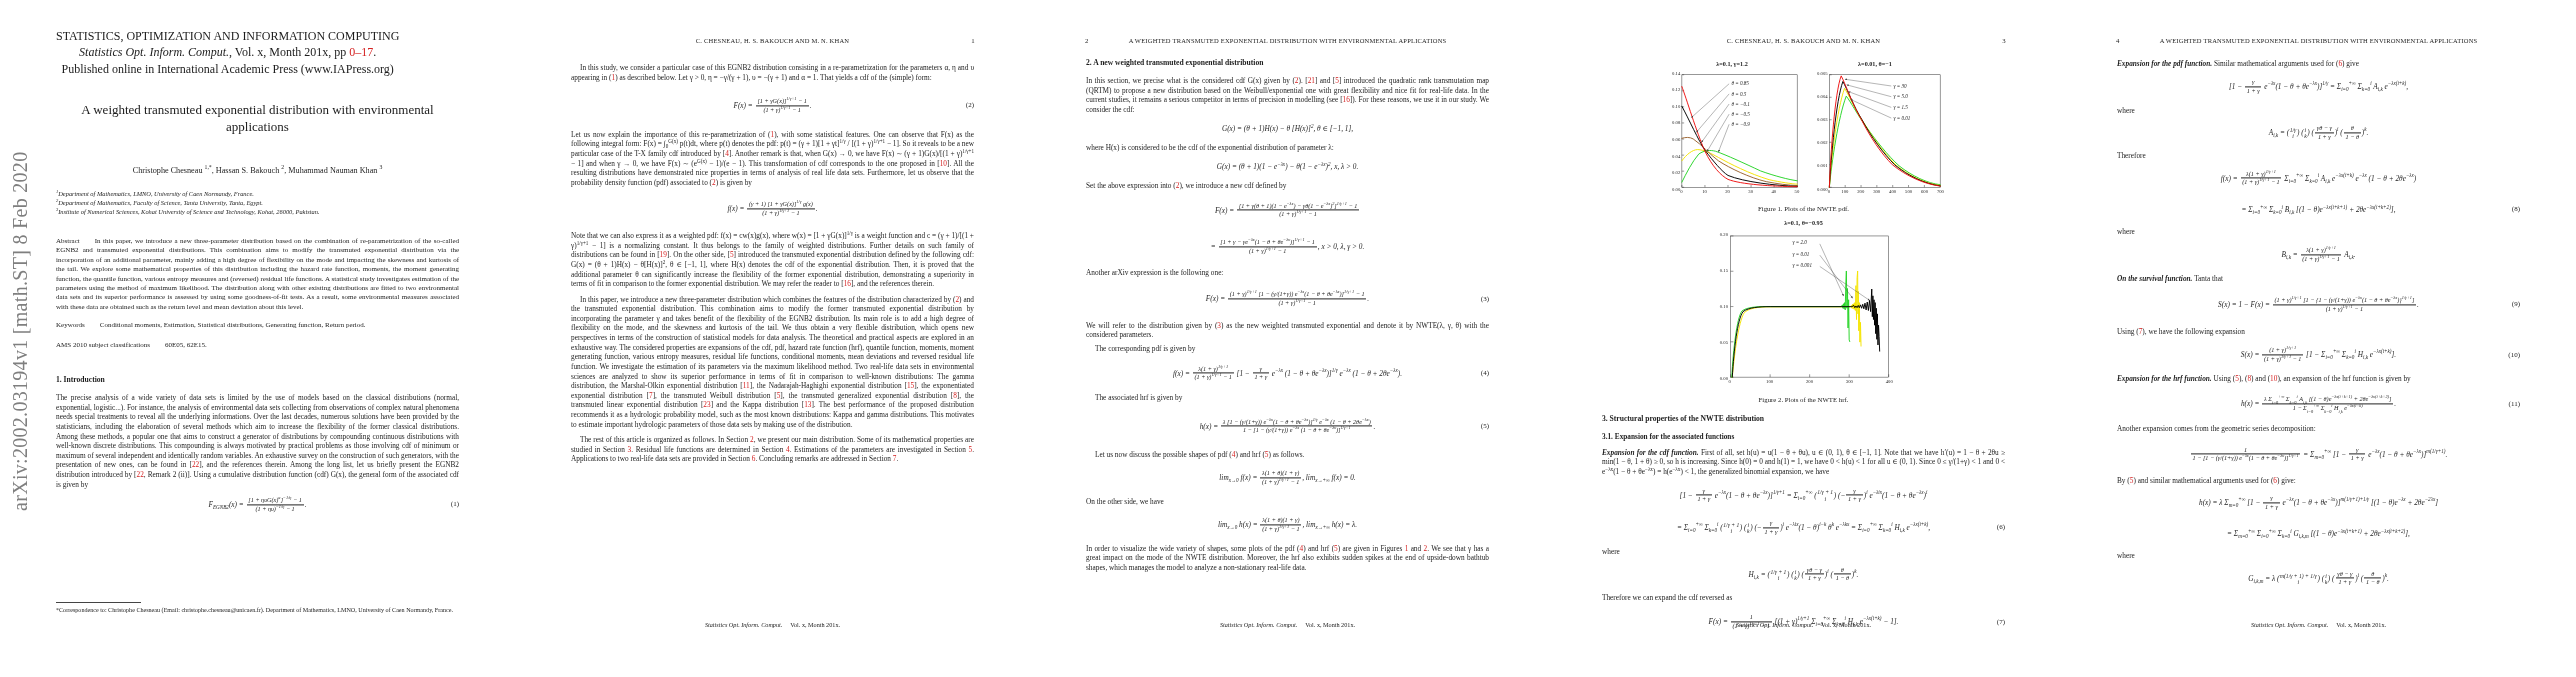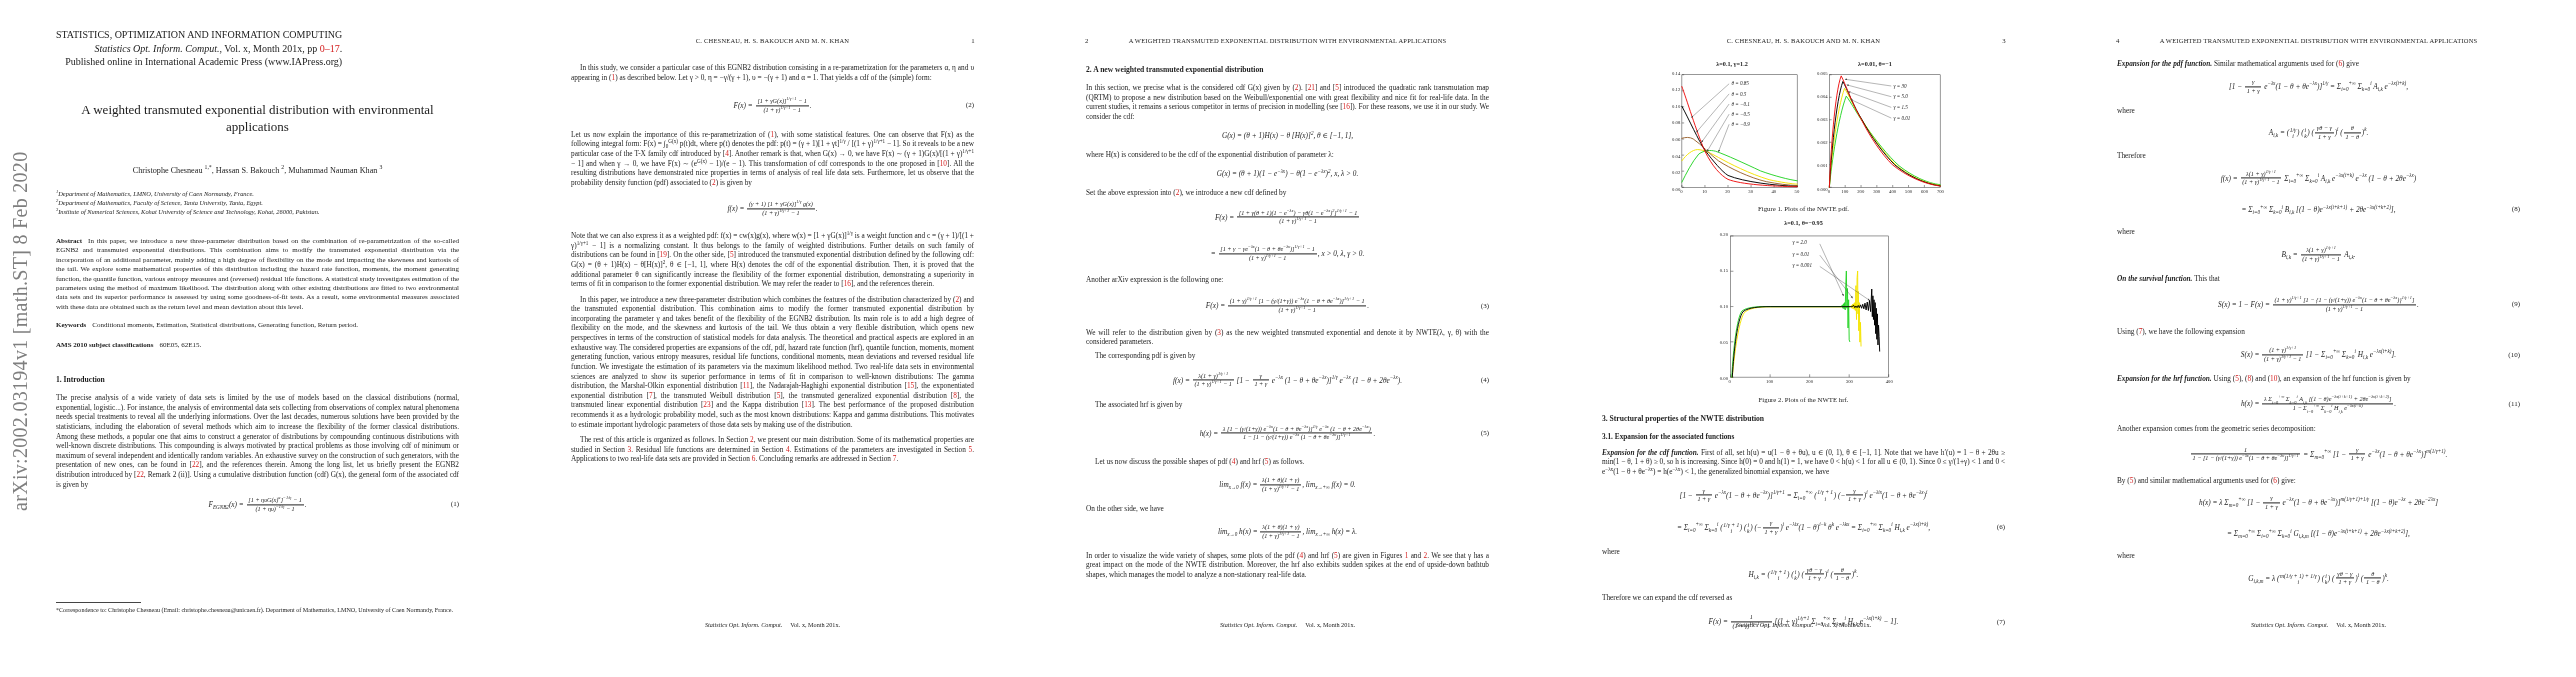--- a/index.html
+++ b/index.html
@@ -32,32 +32,32 @@
   .frac{display:inline-flex;flex-direction:column;vertical-align:middle;text-align:center;
         font-size:6.2px;line-height:1.2;margin:0 1.1px;transform:translateY(-0.6px);}
   .frac .fn{border-bottom:0.6px solid #222;padding:0 1.7px;}
   .frac .fd{padding:0 1.7px;}
   .binom{display:inline-flex;flex-direction:column;vertical-align:middle;text-align:center;
          font-size:5.6px;line-height:1.1;margin:0 0.6px;}
   sup,sub{font-size:.7em;line-height:0;}
   .acc{color:#d42020;margin-top:37px;}
 
   
-  .masthead{position:absolute;top:28px;left:56px;font-size:10px;line-height:1.36;text-align:right;}
+  .masthead{position:absolute;top:28px;left:56px;font-size:12px;line-height:1.36;text-align:center;}
   .masthead .it{font-style:italic}
   .ptitle-main{position:absolute;top:102px;left:73px;right:73px;text-align:center;
                font-size:13px;line-height:1.3;}
   .authors{position:absolute;top:166px;left:56px;right:56px;text-align:center;font-size:8.2px;}
   .affils{position:absolute;top:190px;left:56px;right:51px;font-size:6.4px;font-style:italic;
           line-height:1.4;text-align:left;}
   .absblock{position:absolute;top:237px;left:56px;right:56px;font-size:7px;line-height:1.34;
             text-align:justify;}
   .kwline{margin-top:9px}
   .amsline{margin-top:10.2px}
-  .blabel{font-weight:bold;font-style:normal;margin-right:6px}
+  .blabel{font-weight:normal;font-style:normal;margin-right:15px}
   .introblock{position:absolute;top:366px;left:56px;right:56px;font-size:7.3px;line-height:1.32;text-align:justify;}
   .footnote{position:absolute;bottom:63px;left:56px;right:56px;font-size:6.1px;line-height:1.35;text-align:justify;}
   .footnote .rule{width:85px;border-top:0.8px solid #444;margin-bottom:2.3px;}
   .arxiv{position:absolute;top:511px;left:9px;transform:rotate(-90deg);transform-origin:0 0;
          white-space:nowrap;font-size:20px;color:#7f7f7f;letter-spacing:0.3px;}
 
   
   .figrow{display:flex;justify-content:center;gap:8px;margin:1.1px 0 0 0;}
   .plot{position:relative;}
   .p240{width:135px;height:142px;}
@@ -145,21 +145,21 @@
       <p class="indent">The rest of this article is organized as follows. In Section <span class="acc">2</span>, we present our main distribution. Some of its mathematical properties are studied in Section <span class="acc">3</span>. Residual life functions are determined in Section <span class="acc">4</span>. Estimations of the parameters are investigated in Section <span class="acc">5</span>. Applications to two real-life data sets are provided in Section <span class="acc">6</span>. Concluding remarks are addressed in Section <span class="acc">7</span>.</p>
     </div>
     <div class="pagefoot"><span class="fj">Statistics Opt. Inform. Comput.</span><span class="fv">Vol. x, Month  201x.</span></div>
   </div>
 
   <div class="page" id="pg3">
     <div class="pagehead">
       <span class="pno l">2</span>
       <span>A WEIGHTED TRANSMUTED EXPONENTIAL DISTRIBUTION WITH ENVIRONMENTAL APPLICATIONS</span>
     </div>
-    <div class="body tight" style="top:56px">
+    <div class="body tight" style="top:49px">
       <div class="h2">2.  A new weighted transmuted exponential distribution</div>
       <p>In this section, we precise what is the considered cdf G(x) given by (<span class="acc">2</span>). [<span class="acc">21</span>] and [<span class="acc">5</span>] introduced the quadratic rank transmutation map (QRTM) to propose a new distribution based on the Weibull/exponential one with great flexibility and nice fit for real-life data. In the current studies, it remains a serious competitor in terms of precision in modelling (see [<span class="acc">16</span>]). For these reasons, we use it in our study. We consider the cdf:</p>
       <div class="eq">
           <span>G(x) = (θ + 1)H(x) − θ [H(x)]<sup>2</sup>,    θ ∈ [−1, 1],</span>
         </div>
       <p>where H(x) is considered to be the cdf of the exponential distribution of parameter λ:</p>
       <div class="eq">
           <span>G(x) = (θ + 1)(1 − e<sup>−λx</sup>) − θ(1 − e<sup>−λx</sup>)<sup>2</sup>,    x, λ &gt; 0.</span>
         </div>
       <p>Set the above expression into (<span class="acc">2</span>), we introduce a new cdf defined by</p>
@@ -455,21 +455,21 @@
           <span>=  Σ<sub>i=0</sub><sup>+∞</sup> Σ<sub>k=0</sub><sup>i</sup> B<sub>i,k</sub> [(1 − θ)e<sup>−λx(i+k+1)</sup> + 2θe<sup>−λx(i+k+2)</sup>],</span>
           <span class="eqno">(8)</span>
         </div>
       <p style="margin-bottom:1.1px">where</p>
       <div class="eq" style="min-height:26px">
           <span>B<sub>i,k</sub> = <span class="frac">
               <span class="fn">λ(1 + γ)<sup>1/γ+1</sup></span>
               <span class="fd">(1 + γ)<sup>1/γ+1</sup> − 1</span>
             </span> A<sub>i,k</sub>.</span>
         </div>
-      <p><span class="runin">On the survival function.</span> <span>This that</span></p>
+      <p><span class="runin">On the survival function.</span> <span>Tanta that</span></p>
       <div class="eq" style="min-height:32px">
           <span>S(x) = 1 − F(x) = <span class="frac">
               <span class="fn">(1 + γ)<sup>1/γ+1</sup> [1 − {1 − (γ/(1+γ)) e<sup>−λx</sup>(1 − θ + θe<sup>−λx</sup>)}<sup>1/γ+1</sup>]</span>
               <span class="fd">(1 + γ)<sup>1/γ+1</sup> − 1</span>
             </span>.</span>
           <span class="eqno">(9)</span>
         </div>
       <p style="margin-bottom:1.1px">Using (<span class="acc">7</span>), we have the following expansion</p>
       <div class="eq" style="min-height:27px">
           <span>S(x) = <span class="frac">

